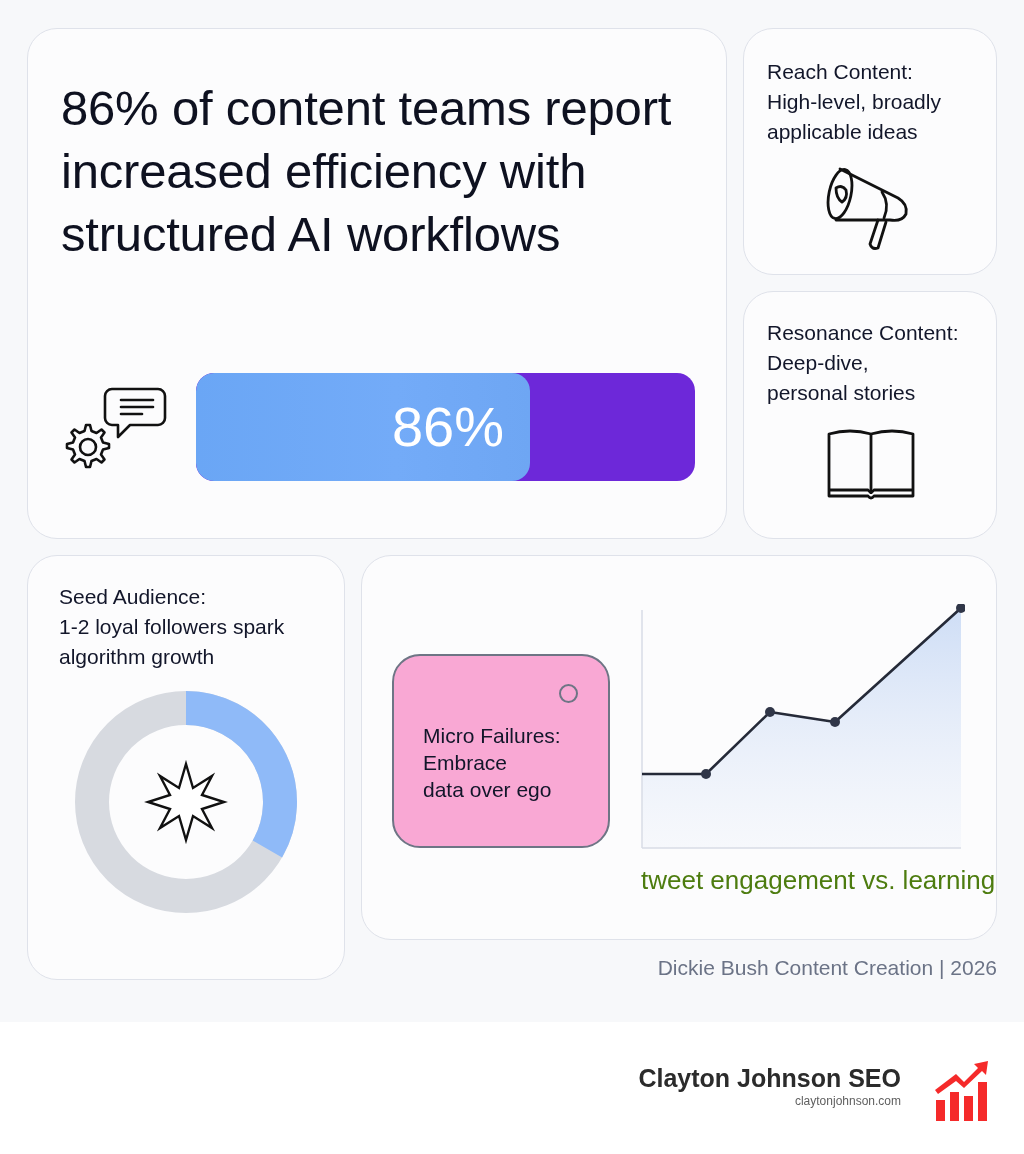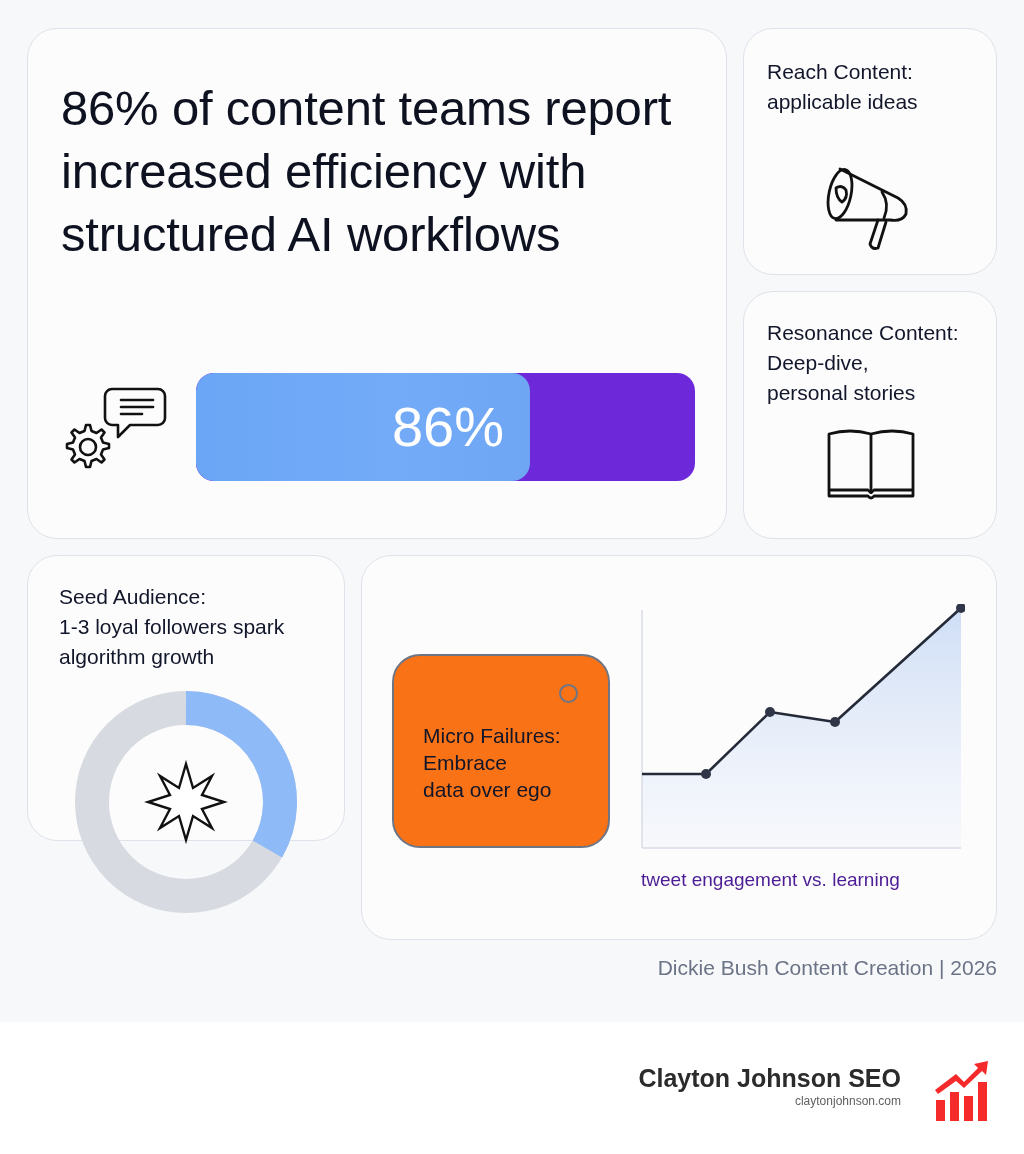--- a/index.html
+++ b/index.html
@@ -29,35 +29,35 @@
     font-size: 56px; line-height: 68px; color: #ffffff;
   }
   .side-card { left: 743px; width: 254px; }
   .side-card.reach { top: 28px; height: 247px; }
   .side-card.resonance { top: 291px; height: 248px; }
   .side-text { position: absolute; left: 23px; top: 28px; font-size: 21px; line-height: 30px; color: #12162a; }
   .side-card.resonance .side-text { top: 26px; }
   .side-icon { position: absolute; }
   .reach .side-icon { left: 82px; top: 135px; width: 96px; height: 90px; }
   .resonance .side-icon { left: 82px; top: 136px; width: 90px; height: 78px; }
-  .seed { left: 27px; top: 555px; width: 318px; height: 286px; padding-left: 11px; }
+  .seed { left: 27px; top: 555px; width: 318px; height: 425px; padding-left: 11px; }
   .seed-text { position: absolute; left: 31px; top: 26px; font-size: 21px; line-height: 30px; color: #12162a; }
   .donut { position: absolute; left: 44px; top: 132px; width: 228px; height: 228px; }
   .micro { left: 361px; top: 555px; width: 636px; height: 385px; }
   .micro-box {
     position: absolute; left: 30px; top: 98px; width: 218px; height: 194px;
-    border: 2px solid #6e7585; border-radius: 28px; background: #f97316;
+    border: 2px solid #6e7585; border-radius: 28px; background: #f9a8d4;
   }
   .micro-dot {
     position: absolute; left: 165px; top: 28px; width: 19px; height: 19px;
     border: 2px solid #6e7585; border-radius: 50%;
   }
   .micro-text { position: absolute; left: 29px; top: 66px; font-size: 21px; line-height: 27px; color: #12162a; }
   .chart { position: absolute; left: 278px; top: 48px; width: 325px; height: 248px; }
-  .chart-caption { position: absolute; left: 279px; top: 310px; font-size: 19px; line-height: 28px; color: #4c1d95; }
+  .chart-caption { position: absolute; left: 279px; top: 310px; font-size: 26px; line-height: 28px; color: #4d7c0f; }
   .source { position: absolute; right: 27px; top: 956px; font-size: 21px; color: #6b7386; }
   .brand { position: absolute; right: 123px; top: 1065px; text-align: right; }
   .brand-name { font-size: 25px; font-weight: 700; color: #2b2b2b; line-height: 26px; }
   .brand-url { font-size: 12px; color: #5f5f5f; line-height: 21px; }
   .brand-logo { position: absolute; left: 934px; top: 1060px; width: 56px; height: 62px; }
 </style>
 </head>
 <body>
 
 <div class="canvas"></div>
@@ -78,20 +78,21 @@
 
   <div class="progress">
     <div class="progress-fill" style="width:67%"></div>
     <div class="progress-label">86%</div>
   </div>
 </section>
 
 <section class="card side-card reach">
   <div class="side-text">
     <div>Reach Content:</div>
+    <div>High-level, broadly</div>
     <div>applicable ideas</div>
   </div>
   <svg class="side-icon" viewBox="0 0 96 90" fill="none" stroke="#111" stroke-width="2.8" stroke-linejoin="round" stroke-linecap="round">
     <ellipse cx="14" cy="30" rx="11" ry="25" transform="rotate(12 14 30)"></ellipse>
     <path d="M14 5 L72 34 Q82 40 80 50 Q76 58 64 56 L10 56"></path>
     <path d="M56 28 Q64 40 58 54"></path>
     <path d="M10 24 Q16 20 20 26 Q22 34 16 38 Q10 34 10 24 z"></path>
     <path d="M52 56 L44 80 Q46 86 52 84 L60 58"></path>
   </svg>
 </section>
@@ -105,21 +106,21 @@
   <svg class="side-icon" viewBox="0 0 90 78" fill="none" stroke="#111" stroke-width="2.8" stroke-linejoin="round">
     <path d="M3 6 Q24 0 45 6 Q66 0 87 6 V68 H48 Q45 72 42 68 H3 Z"></path>
     <line x1="45" y1="6" x2="45" y2="66"></line>
     <path d="M3 62 H42 Q45 66 48 62 H87"></path>
   </svg>
 </section>
 
 <section class="card seed">
   <div class="seed-text">
     <div>Seed Audience:</div>
-    <div>1-3 loyal followers spark</div>
+    <div>1-2 loyal followers spark</div>
     <div>algorithm growth</div>
   </div>
   <svg class="donut" viewBox="0 0 228 228">
     <circle cx="114" cy="114" r="94" fill="none" stroke="#d7dae0" stroke-width="34"></circle>
 
     <path d="M114 20 A94 94 0 0 1 195.4 161" fill="none" stroke="#8fbaf8" stroke-width="34"></path>
     <g transform="translate(114 114)" fill="#ffffff" stroke="#111" stroke-width="2.4" stroke-linejoin="miter">
       <path d="M0 -38 L7 -14 L26 -26 L16 -7 L38 0 L16 7 L26 26 L7 14 L0 38 L-7 14 L-26 26 L-16 7 L-38 0 L-16 -7 L-26 -26 L-7 -14 Z"></path>
     </g>
   </svg>

